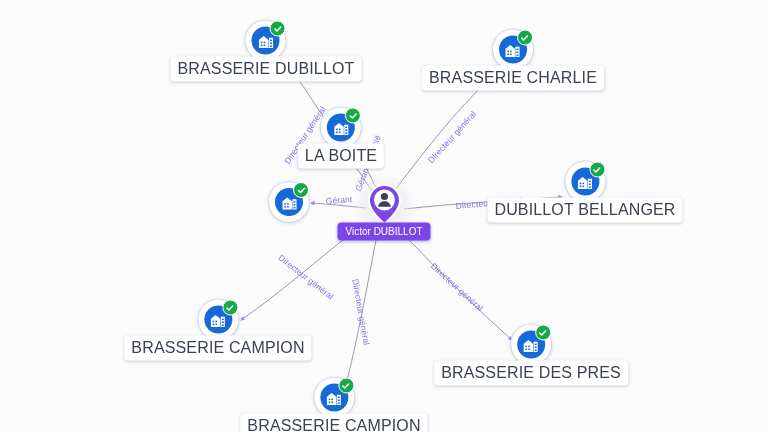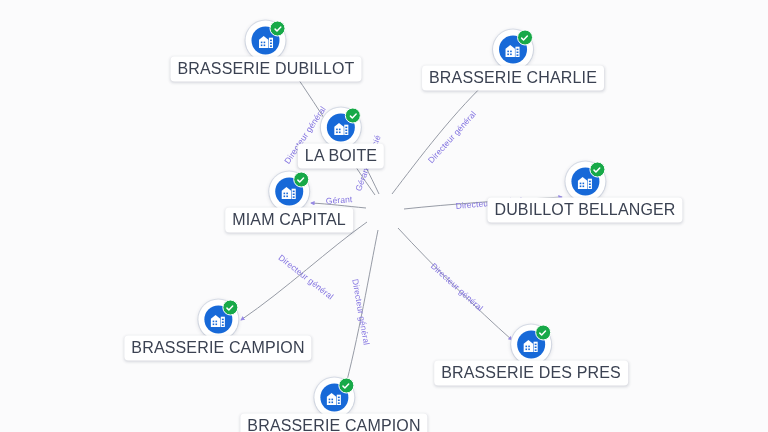--- a/index.html
+++ b/index.html
@@ -266,21 +266,20 @@
   <rect x="12.5" y="10" width="1.9" height="1.5" fill="#1769d8"></rect>
   <rect x="12.5" y="12.9" width="1.9" height="1.5" fill="#1769d8"></rect>
 </svg>
           </div>
           <div class="node-check" style="background: rgb(23, 169, 72);">
             <svg width="9" height="9" viewBox="0 0 9 9">
   <path d="M1.6 4.6 L3.5 6.5 L7.3 2.6" stroke="#ffffff" stroke-width="1.5" fill="none" stroke-linecap="round" stroke-linejoin="round"></path>
 </svg>
           </div>
         </div>
-        <div class="node-label">MIAM CAPITAL</div>
       </div>
       <div class="node" style="left: 218px; top: 330px; z-index: 4;">
         <div class="node-marker">
           <div class="node-icon-circle" style="background: rgb(23, 105, 216);">
             <svg width="17" height="17" viewBox="0 0 17 17">
   <path d="M1.5 15.5 L1.5 7.2 L6.2 3.6 L10.9 7.2 L10.9 15.5 Z" fill="#ffffff"></path>
   <rect x="11.4" y="5.2" width="4.1" height="10.3" fill="#ffffff"></rect>
   <rect x="3.3" y="9.1" width="1.6" height="1.6" fill="#1769d8"></rect>
   <rect x="6.1" y="9.1" width="1.6" height="1.6" fill="#1769d8"></rect>
   <rect x="3.3" y="12" width="1.6" height="1.6" fill="#1769d8"></rect>
@@ -339,14 +338,26 @@
           <div class="node-check" style="background: rgb(23, 169, 72);">
             <svg width="9" height="9" viewBox="0 0 9 9">
   <path d="M1.6 4.6 L3.5 6.5 L7.3 2.6" stroke="#ffffff" stroke-width="1.5" fill="none" stroke-linecap="round" stroke-linejoin="round"></path>
 </svg>
           </div>
         </div>
         <div class="node-label">BRASSERIE CAMPION</div>
       </div>
     </div>
 
+  <div class="person-node" id="person-node" style="left: 384px; top: 212px;">
+    <div class="person-glow"></div>
+    <div class="person-pin">
+      <svg width="34" height="42" viewBox="0 0 34 42">
+        <path d="M17 1.5 C8.2 1.5 1.5 8.3 1.5 17 C1.5 26 10 34 17 40.5 C24 34 32.5 26 32.5 17 C32.5 8.3 25.8 1.5 17 1.5 Z" fill="#7b46e8" stroke="#ffffff" stroke-width="2"></path>
+        <circle cx="17" cy="16.5" r="10.5" fill="#ffffff"></circle>
+        <circle cx="17" cy="13" r="3.6" fill="#3b4252"></circle>
+        <path d="M10.6 23.2 C11.4 19.4 14 17.8 17 17.8 C20 17.8 22.6 19.4 23.4 23.2 Z" fill="#3b4252"></path>
+      </svg>
+    </div>
+    <div class="person-label">Victor DUBILLOT</div>
+  </div>
 
 </div>
 
 </body></html>

